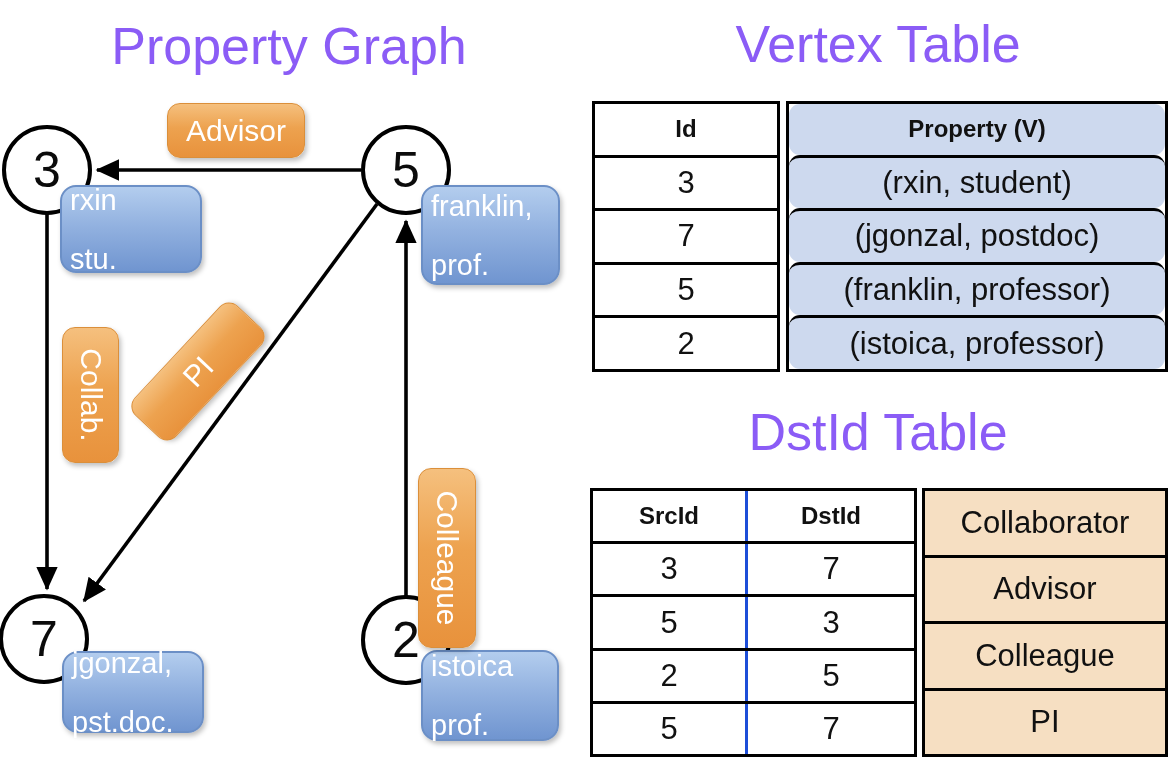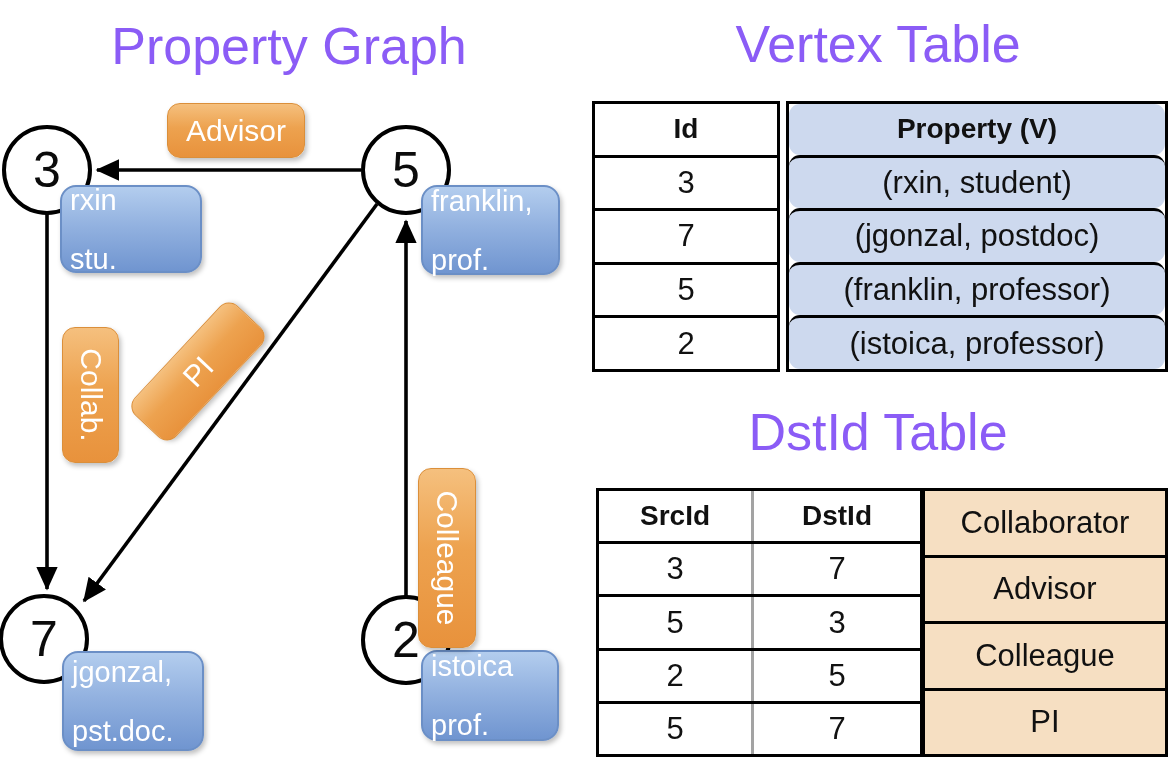--- a/index.html
+++ b/index.html
@@ -33,24 +33,24 @@
   }
   .vtext{position:relative;}
   .vtext > span{
     position:absolute;left:50%;top:50%;transform:translate(-50%,-50%) rotate(90deg);
     white-space:nowrap;
   }
   
   .tbox{position:absolute;border:3px solid #000;box-sizing:border-box;display:flex;flex-direction:column;background:#fff;}
   .trow{flex:1;display:flex;align-items:center;justify-content:center;font-size:31px;box-sizing:border-box;}
   .trow + .trow{border-top:3px solid #000;}
-  .thead{font-weight:700;font-size:28px;}
+  .thead{font-weight:700;font-size:24px;}
   .split{display:flex;align-items:stretch;padding:0;}
   .cell{display:flex;align-items:center;justify-content:center;box-sizing:border-box;}
-  .cell.c2{border-left:3px solid #a3a3a3;}
+  .cell.c2{border-left:3px solid #1d4ed8;}
   .fill-v .trow{background:#cdd9ee;border-radius:11px;}
   .fill-e .trow{background:#f6dfc2;}
 </style>
 </head>
 <body>
 
 <div id="stage">
 
   <div class="title" style="left:0;top:16px;width:578px;">Property Graph</div>
   <div class="title" style="left:588px;top:14px;width:580px;">Vertex Table</div>
@@ -78,25 +78,25 @@
     <span>7</span>
   </div>
   <div class="node" style="left:361px;top:595px;">
     <span>2</span>
   </div>
 
   <div class="pill-blue" style="left:60px;top:185px;width:142px;height:88px;">
     <span>rxin</span>
     <span>stu.</span>
   </div>
-  <div class="pill-blue" style="left:421px;top:185px;width:139px;height:90px;">
+  <div class="pill-blue" style="left:421px;top:185px;width:139px;height:100px;">
     <span>franklin,</span>
     <span>prof.</span>
   </div>
-  <div class="pill-blue" style="left:62px;top:651px;width:142px;height:100px;">
+  <div class="pill-blue" style="left:62px;top:651px;width:142px;height:82px;">
     <span>jgonzal,</span>
     <span>pst.doc.</span>
   </div>
   <div class="pill-blue" style="left:421px;top:650px;width:138px;height:91px;">
     <span>istoica</span>
     <span>prof.</span>
   </div>
 
   <div class="pill-orange" style="left:167px;top:103px;width:138px;height:55px;">
     <span>Advisor</span>
@@ -120,21 +120,21 @@
   </div>
 
   <div class="tbox fill-v" style="left:786px;top:101px;width:382px;height:271px;">
     <div class="trow thead">Property (V)</div>
     <div class="trow">(rxin, student)</div>
     <div class="trow">(jgonzal, postdoc)</div>
     <div class="trow">(franklin, professor)</div>
     <div class="trow">(istoica, professor)</div>
   </div>
 
-  <div class="tbox" style="left:590px;top:488px;width:327px;height:269px;margin-left:6px;">
+  <div class="tbox" style="left:590px;top:488px;width:327px;height:269px;">
     <div class="trow split">
       <div class="cell thead" style="width:152px;">SrcId</div>
       <div class="cell c2 thead" style="flex:1;">DstId</div>
     </div>
     <div class="trow split">
       <div class="cell" style="width:152px;">3</div>
       <div class="cell c2" style="flex:1;">7</div>
     </div>
     <div class="trow split">
       <div class="cell" style="width:152px;">5</div>

